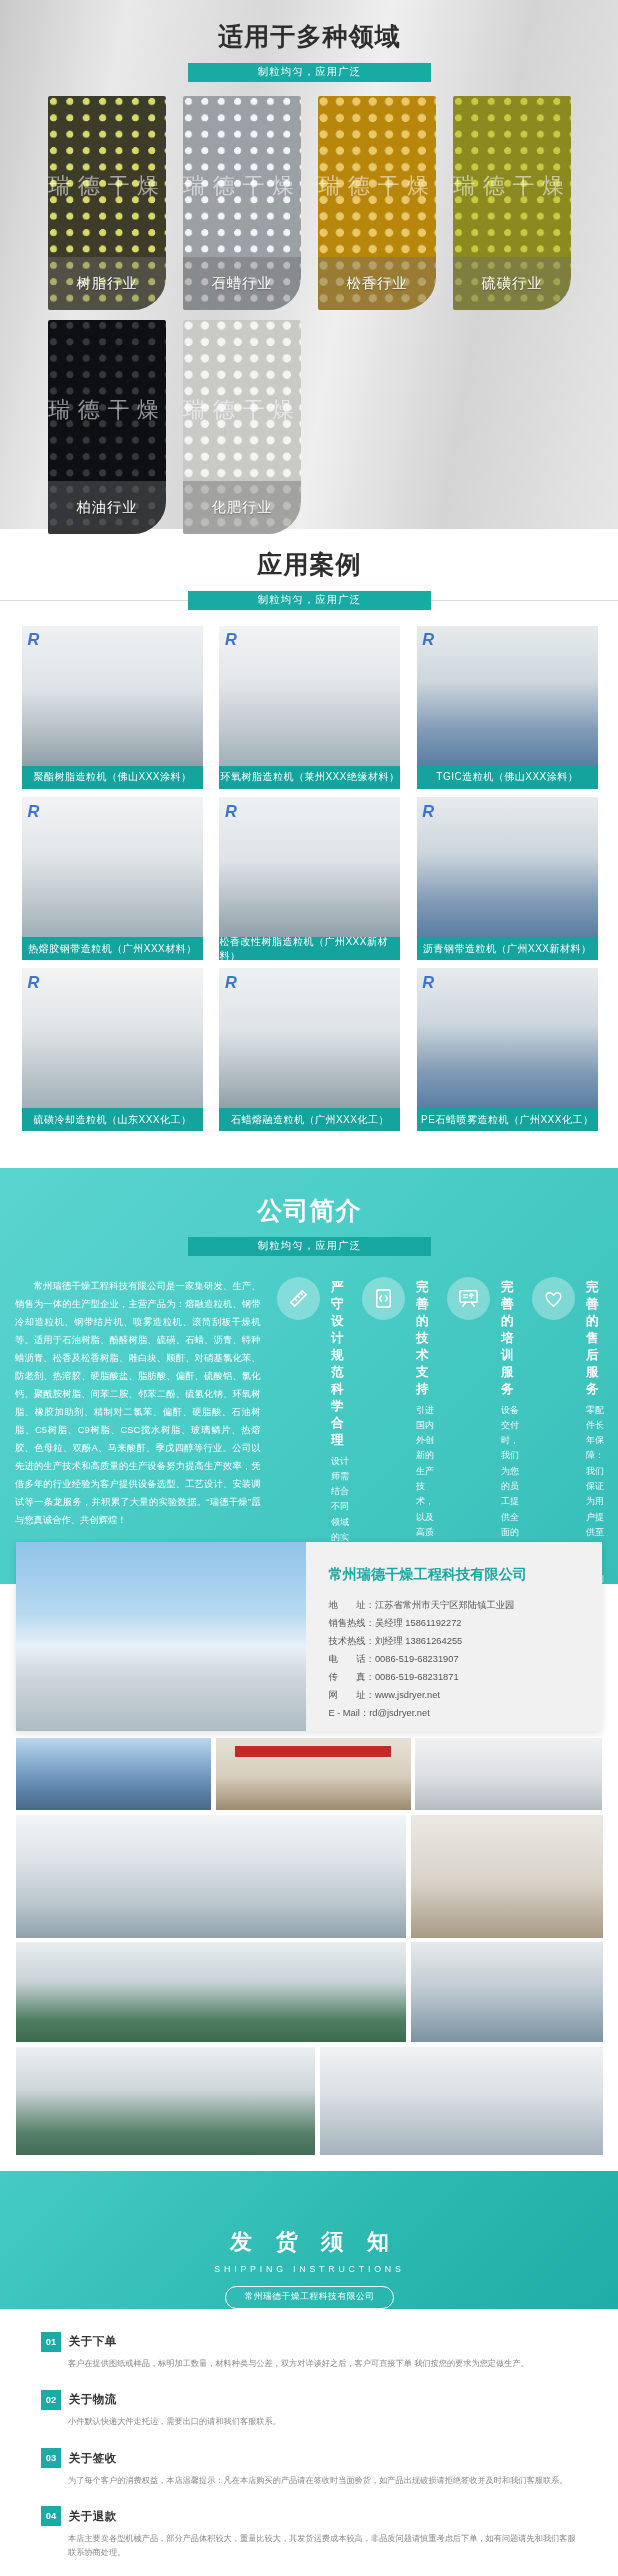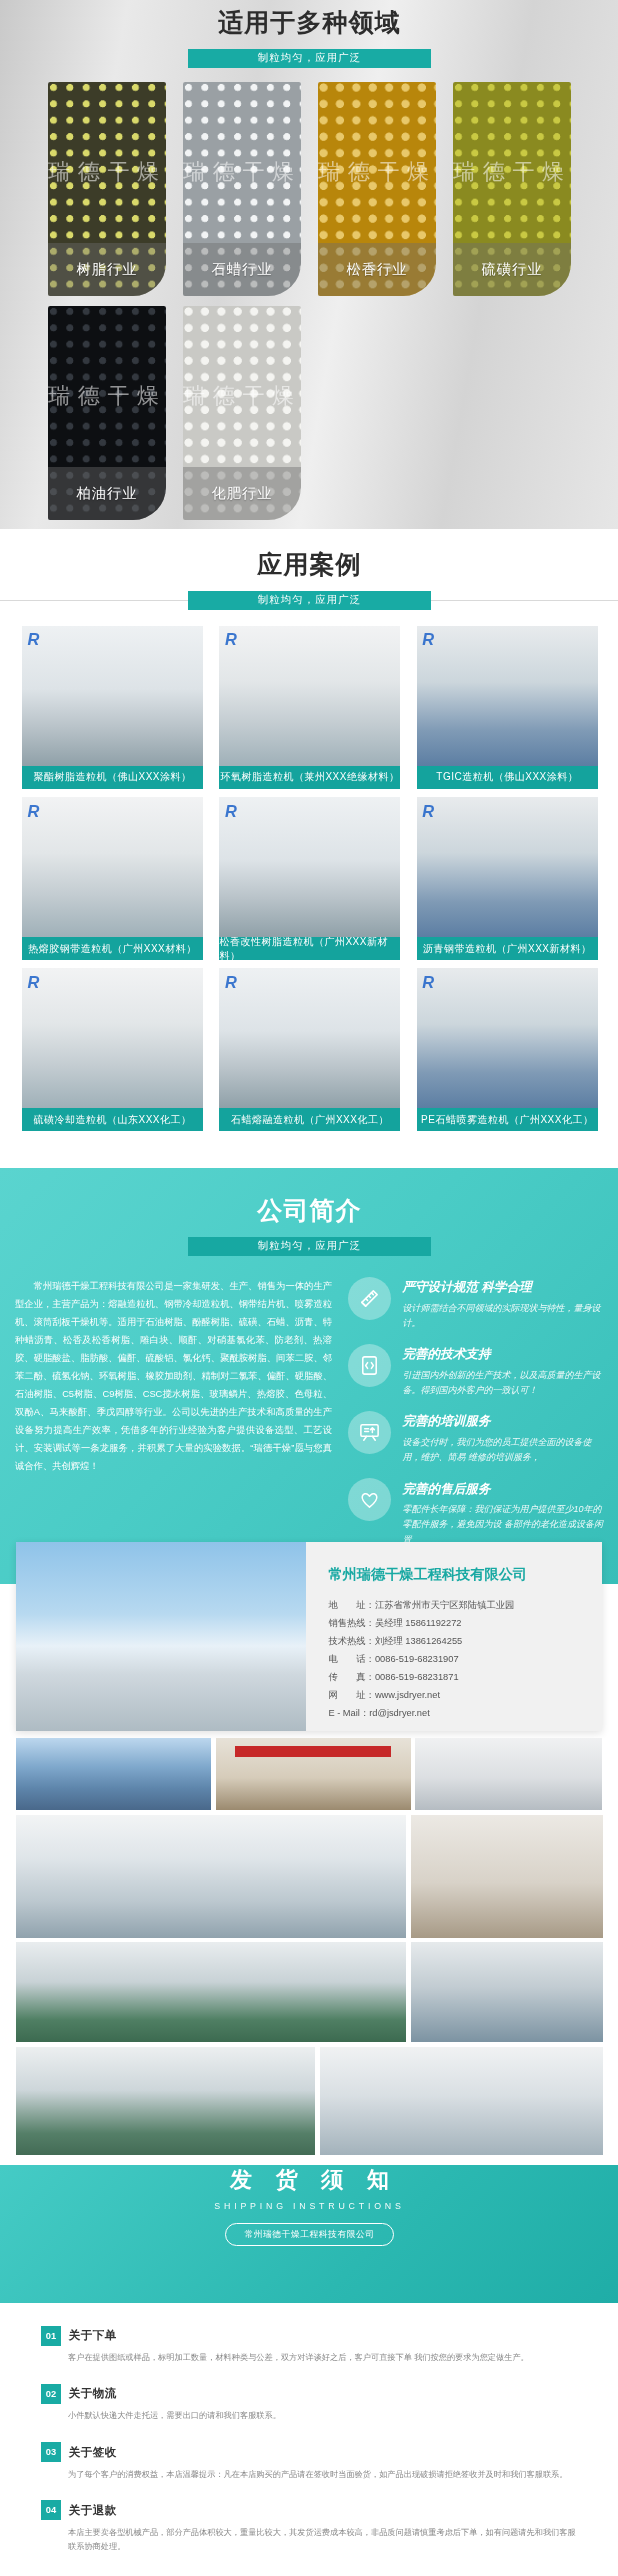--- a/index.html
+++ b/index.html
@@ -3,21 +3,21 @@
 <meta charset="utf-8">
 <style>
   * { margin:0; padding:0; box-sizing:border-box; }
   body { background:#fff; font-family:"Liberation Sans", sans-serif; }
   .page { width:619px; margin:0 auto; position:relative; overflow:hidden; }
 
   
   .sec-fields{
     height:529px;
     background:linear-gradient(100deg,#c9c9c9 0%,#e9e9e9 18%,#d8d8d8 38%,#efefef 55%,#d4d4d4 75%,#e6e6e6 100%);
-    padding-top:6px;
+    padding-top:20px;
   }
   .big-title{ text-align:center; font-size:25px; font-weight:bold; color:#2d2d2d; letter-spacing:1.1px; }
   .badge-row{ display:flex; align-items:center; justify-content:center; margin-top:10px; }
   .badge{ width:243px; height:18.6px; line-height:18.6px; text-align:center; background:#18aba4; color:#fff; font-size:10.4px; letter-spacing:1.1px;font-family:Liberation Serif, serif; }
   .field-grid{ width:523px; margin:14.2px auto 0; display:grid; grid-template-columns:repeat(4,1fr); column-gap:17px; row-gap:10px; }
   .field-card{ position:relative; height:214px; border-radius:2.2px 2.2px 33px 2.2px; overflow:hidden; }
   .field-card .wm{ position:absolute; top:42%; left:0; right:0; text-align:center; color:rgba(255,255,255,.55); font-size:22px; letter-spacing:7.7px; transform:translateY(-50%); white-space:nowrap; }
   .field-card .lab-wrap{ position:absolute; left:0; right:0; bottom:0; height:53px; background:rgba(110,110,110,.42); display:flex; align-items:center; justify-content:center; }
   .field-card .lab{ color:#fff; font-size:14.2px; letter-spacing:1.1px; text-shadow:0 0.5px 1.6px rgba(0,0,0,.35); }
   .gran{ background-size:16.4px 16.4px; }
@@ -39,21 +39,21 @@
   .ci-b{ background:linear-gradient(180deg,#f2f3f4 0%,#e2e6e8 40%,#c3ccd1 70%,#9fb0b8 100%); }
   .ci-c{ background:linear-gradient(180deg,#e8ebed 0%,#ccd6dc 40%,#7f9ab5 75%,#5c7ea3 100%); }
   .case-lab{ height:23px; background:#14a39d; color:#fff; font-size:10px; display:flex; align-items:center; justify-content:center; letter-spacing:0.5px; }
 
   
   .sec-about{ position:relative; height:416px; background:linear-gradient(135deg,#5ad4cf 0%,#4accc6 45%,#37beb8 100%); padding-top:26px; }
   .sec-about .big-title{ color:#fff; }
   .sec-about .badge{ background:#17a8a2; }
   .about-cols{ width:589px; margin:21px auto 0; display:flex; gap:16.4px; }
   .about-intro{ width:317px; color:#fff; font-size:9.3px; line-height:18px; text-align:justify; text-indent:2em; }
-  .about-feats{ flex:1; display:flex; flex-direction:column; gap:13px;font-style:italic; }
+  .about-feats{ flex:1; display:flex; flex-direction:row; gap:13px; }
   .feat{ display:flex; gap:11px; }
   .feat-ic{ flex:0 0 43px; height:43px; border-radius:50%; background:rgba(255,255,255,.32); display:flex; align-items:center; justify-content:center; }
   .feat-ic svg{ width:23px; height:23px; stroke:#fff; fill:none; stroke-width:1.6; stroke-linecap:round; stroke-linejoin:round; }
   .feat-tt{ color:#fff; font-size:12.6px; font-weight:bold; margin-top:2.2px; }
   .feat-ds{ color:rgba(255,255,255,.92); font-size:9px; line-height:15.3px; margin-top:4.4px; }
   .contact-card{ position:absolute; left:16.4px; top:374px; width:586px; height:189px; background:#f1f1f1; box-shadow:0 2.2px 7.7px rgba(0,0,0,.12); display:flex; }
   .contact-photo{ width:290px; height:100%;
     background:linear-gradient(180deg,#8fc3e9 0%,#b7d9f0 38%,#e8f1f8 55%,#cfd8de 70%,#aebbc3 100%);
   }
   .contact-info{ flex:1; padding:23px 16.4px 0 22px; }
@@ -70,22 +70,22 @@
   .ph-meet .banner{ position:absolute; top:7.7px; left:10%; width:80%; height:11px; background:#c62828; }
   .ph-office{ width:187px; height:72px; background:linear-gradient(180deg,#f0f1f2 0%,#dcdfe2 55%,#b5bcc2 100%); }
   .ph-shopwide{ width:390px; height:123px; background:linear-gradient(180deg,#f2f4f5 0%,#dfe5e9 35%,#bcc8cf 70%,#90a2ad 100%); }
   .ph-conf{ width:192px; height:123px; background:linear-gradient(180deg,#ece9e4 0%,#d8d2c8 55%,#a79a86 100%); }
   .ph-greenpan{ width:390px; height:100px; background:linear-gradient(180deg,#e9edef 0%,#c8d2d6 40%,#4f7f63 78%,#3c6a50 100%); }
   .ph-tanks{ width:192px; height:100px; background:linear-gradient(180deg,#e6eaec 0%,#c2ccd2 45%,#7c93a2 100%); }
   .ph-line{ width:299px; height:108px; background:linear-gradient(180deg,#eceff0 0%,#cdd6da 40%,#557f68 80%,#436b55 100%); }
   .ph-workers{ width:283px; height:108px; background:linear-gradient(180deg,#f0f2f3 0%,#d9dfe3 45%,#a3b2bb 100%); }
 
   
-  .sec-ship{ margin-top:10px; height:138px; background:linear-gradient(135deg,#45cbc5 0%,#2bb8b1 60%,#1fada7 100%);
-    display:flex; flex-direction:column; align-items:center; justify-content:flex-start; }
+  .sec-ship{ margin-top:16px; height:138px; background:linear-gradient(135deg,#45cbc5 0%,#2bb8b1 60%,#1fada7 100%);
+    display:flex; flex-direction:column; align-items:center; justify-content:flex-end; }
   .ship-title{ color:#fff; font-size:22px; font-weight:bold; letter-spacing:8.8px; text-indent:8.8px; }
   .ship-sub{ color:rgba(255,255,255,.95); font-size:8.8px; letter-spacing:3.8px; margin-top:6.6px; }
   .ship-pill{ margin-top:12px; border:0.5px solid #fff; border-radius:16.4px; padding:4.4px 18.6px; color:#fff; font-size:8.8px; letter-spacing:0.5px; }
 
   
   .sec-notes{ padding:23px 41px 16.4px; }
   .note{ margin-bottom:18.6px; }
   .note-head{ display:flex; align-items:center; gap:7.7px; }
   .note-num{ width:20px; height:20px; background:#19aba4; color:#fff; font-size:9.3px; font-weight:bold; display:flex; align-items:center; justify-content:center; }
   .note-tt{ font-size:11.5px; font-weight:bold; color:#333; letter-spacing:0.5px; }

